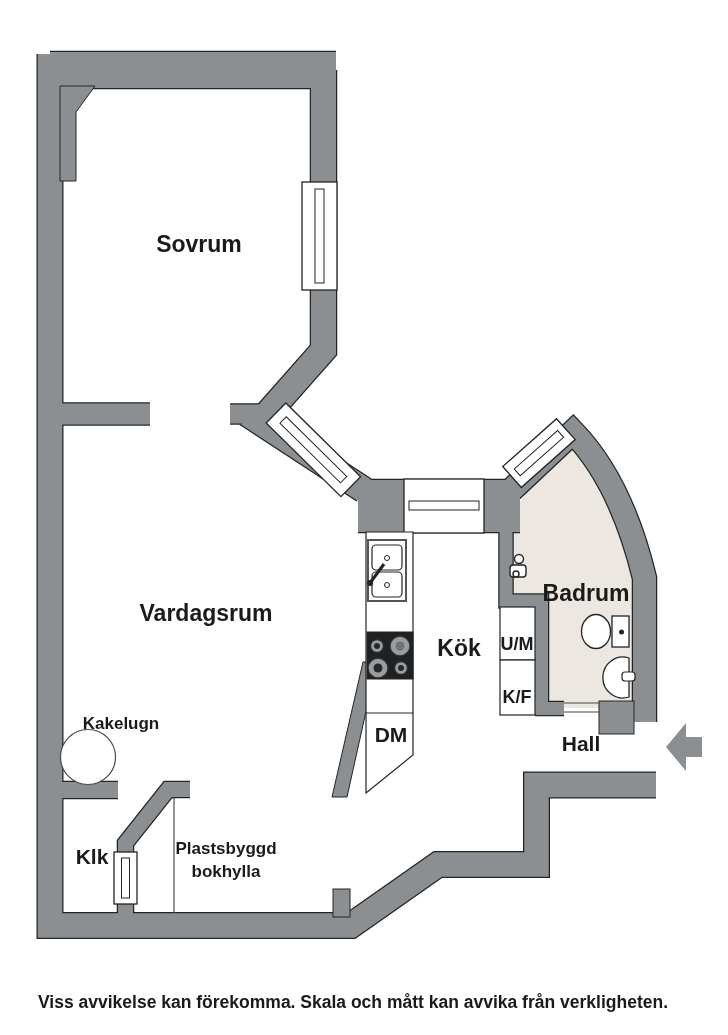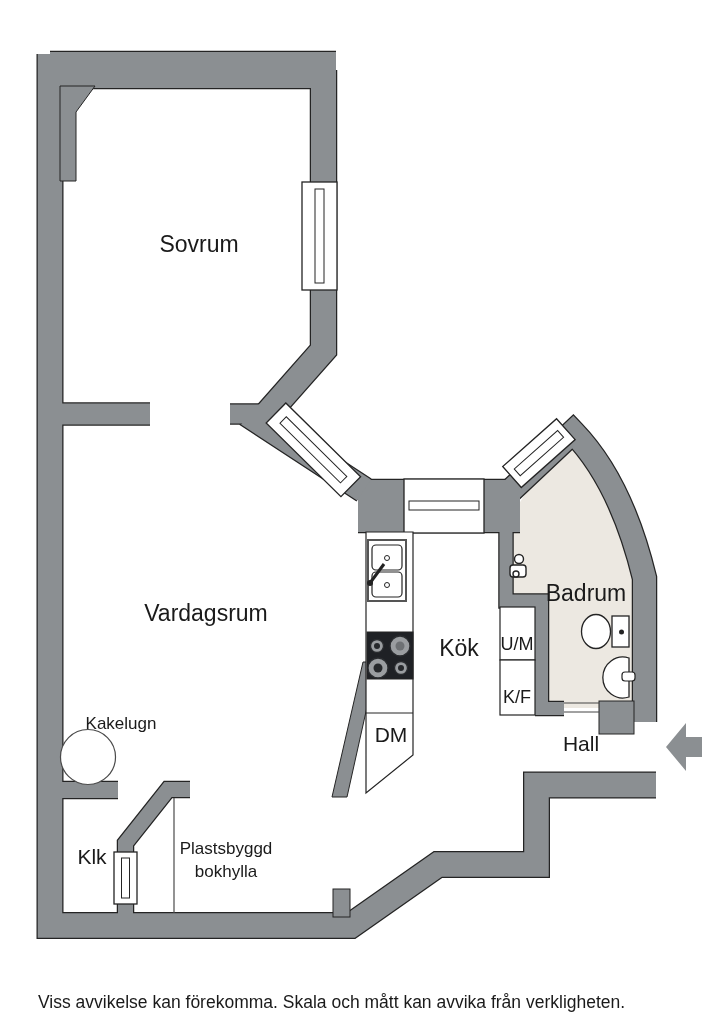--- a/index.html
+++ b/index.html
@@ -1,17 +1,17 @@
 <!DOCTYPE html>
 <html><head>
 <meta charset="utf-8">
 <style>
   html,body{margin:0;padding:0;background:#ffffff;}
   .canvas{position:relative;width:728px;height:1035px;background:#ffffff;overflow:hidden;
-          font-family:"Liberation Sans", sans-serif;}
+          font-family:"Liberation Sans", sans-serif;font-weight:bold;}
   svg text{fill:#1a1a1a;font-family:"Liberation Sans", sans-serif;}
   .room-label{font-size:23px;}
   .mid-label{font-size:21px;}
   .small-label{font-size:18px;}
   .tiny-label{font-size:17px;}
   .caption{font-size:17.5px;}
 </style>
 </head>
 <body>
 

